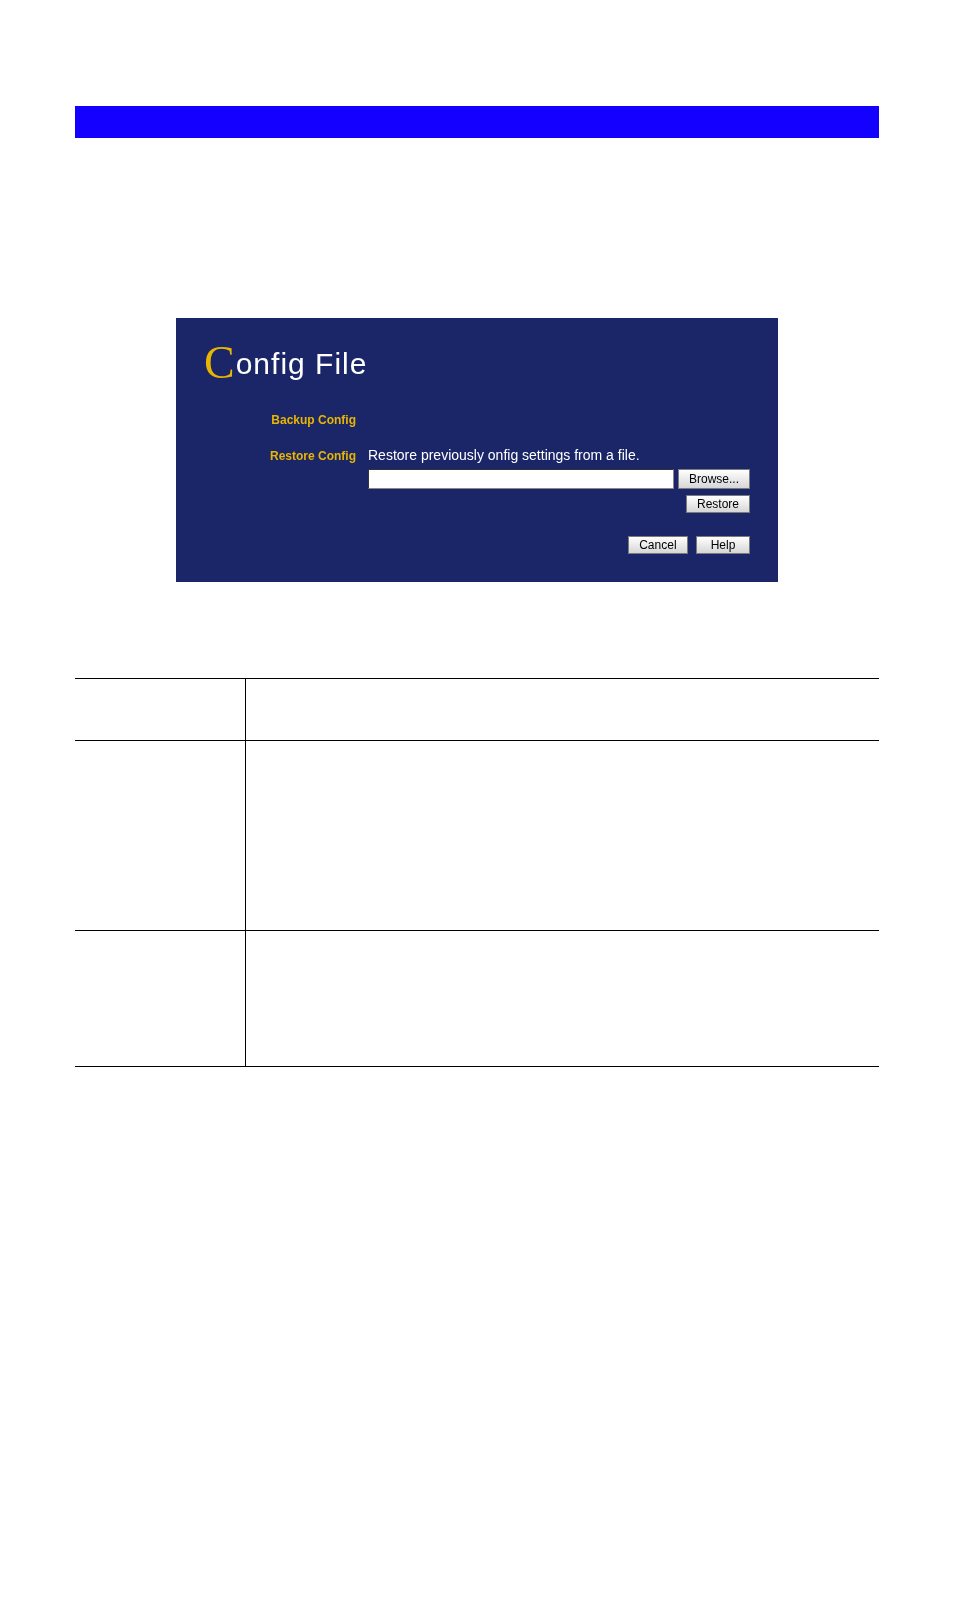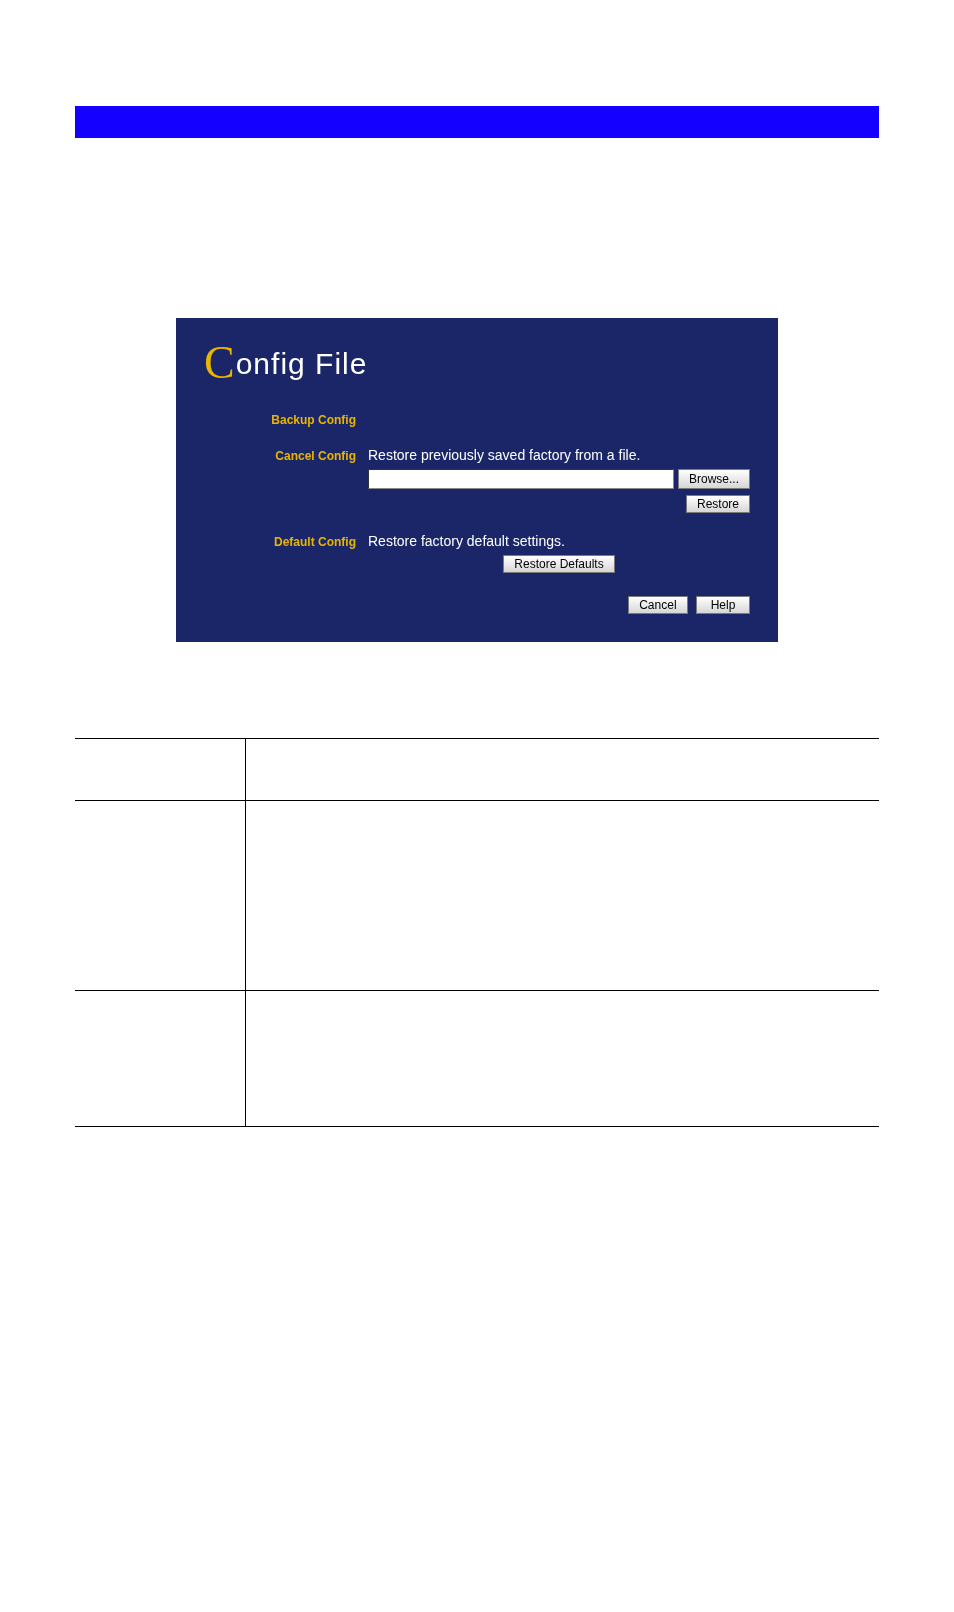--- a/index.html
+++ b/index.html
@@ -135,42 +135,33 @@
   <div class="config-panel">
     <div class="panel-title">
       <span class="big-c">C</span><span>onfig File</span>
     </div>
 
     <div class="section-row">
       <div class="section-label">Backup Config</div>
     </div>
 
     <div class="section-row">
-      <div class="section-label">Cancel Config</div>
+      <div class="section-label">Restore Config</div>
       <div class="section-content">
-        <div>Restore previously saved factory from a file.</div>
+        <div>Restore previously onfig settings from a file.</div>
         <div class="restore-file-row">
           <input class="file-input" type="text" value="" style="">
           <button class="btn">Browse...</button>
         </div>
         <div class="restore-btn-row">
           <button class="btn" style="min-width:64px;">Restore</button>
         </div>
       </div>
     </div>
 
-    <div class="section-row">
-      <div class="section-label">Default Config</div>
-      <div class="section-content">
-        <div>Restore factory default settings.</div>
-        <div class="defaults-row">
-          <button class="btn">Restore Defaults</button>
-        </div>
-      </div>
-    </div>
 
     <div class="bottom-buttons">
       <button class="btn">Cancel</button>
       <button class="btn">Help</button>
     </div>
   </div>
 
   <div class="caption">Figure: Config File Screen</div>
 
   <table class="data-table">

